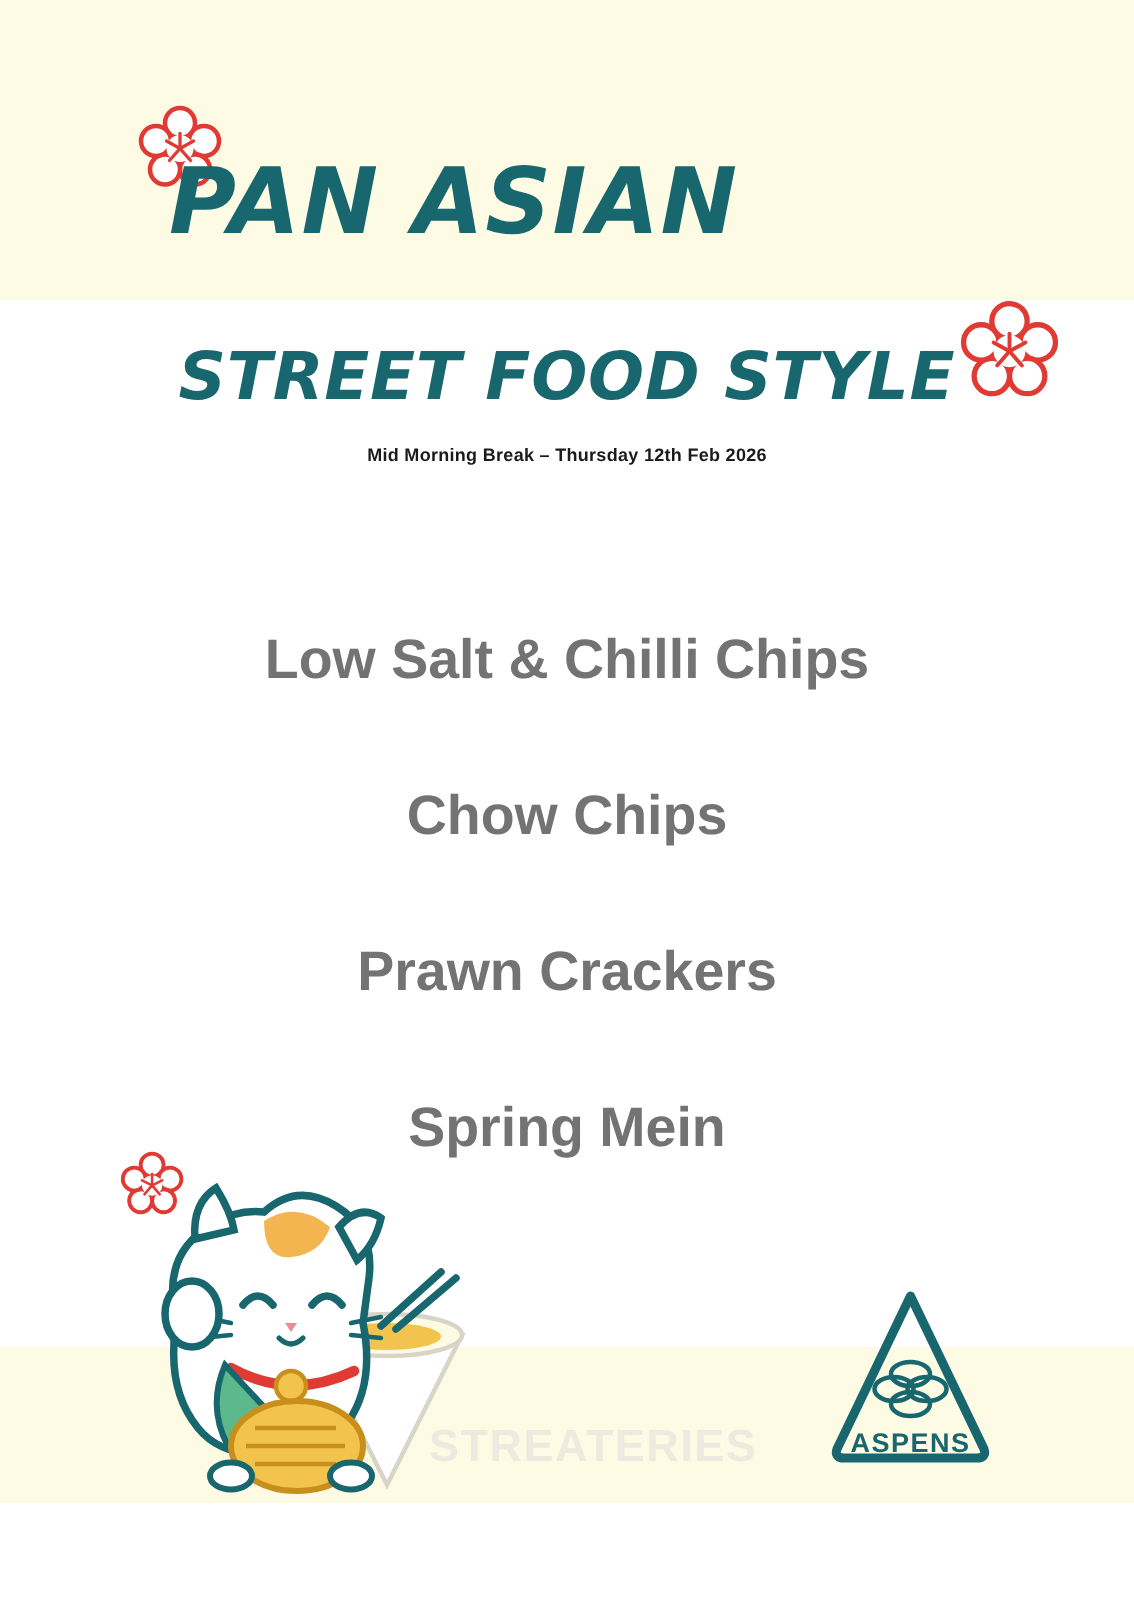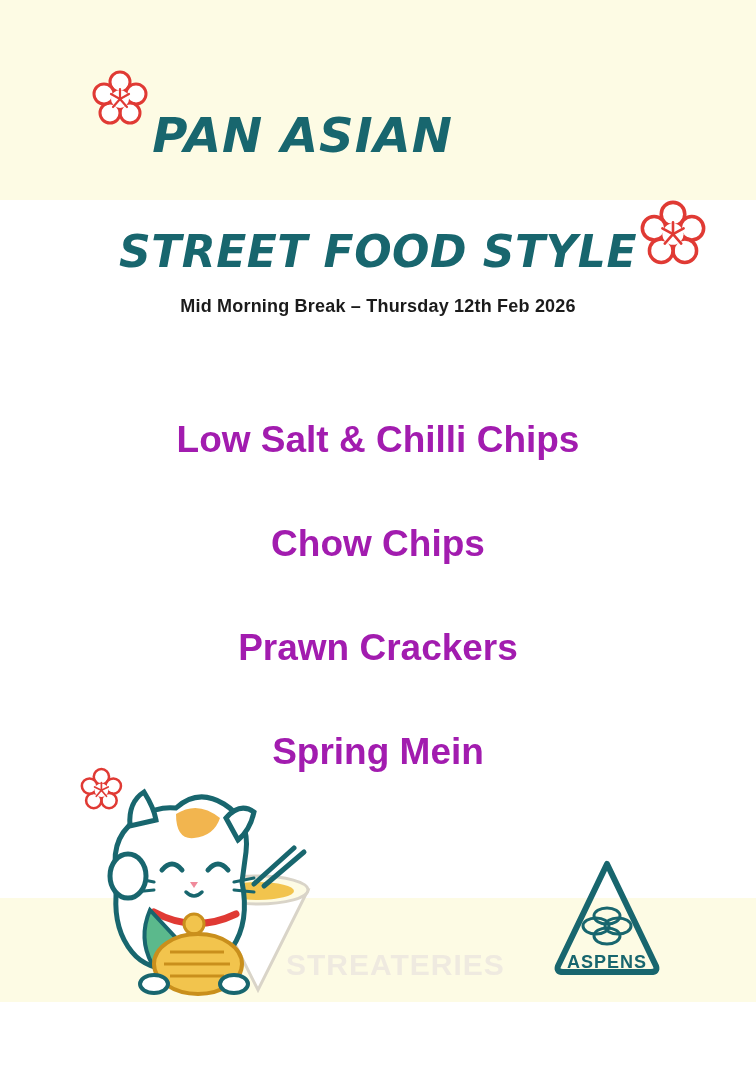--- a/index.html
+++ b/index.html
@@ -41,21 +41,21 @@
     height: 70px;
     background: #ffffff;
   }
 
   .title-main {
     position: absolute;
     top: 104px;
     left: 0;
     width: 605px;
     text-align: center;
-    font-size: 48px;
+    font-size: 61px;
     line-height: 62px;
     font-weight: bold;
     font-style: italic;
     letter-spacing: 1px;
     color: #18666e;
     font-family: "DejaVu Sans", sans-serif;
   }
 
   .title-sub {
     position: absolute;
@@ -72,21 +72,21 @@
     font-family: "DejaVu Sans", sans-serif;
     margin-top: 20px;
   }
 
   .date-line {
     position: absolute;
     top: 296px;
     left: 0;
     width: 756px;
     text-align: center;
-    font-size: 18px;
+    font-size: 12px;
     font-weight: bold;
     color: #1b1b1b;
     letter-spacing: 0.2px;
   }
 
   
   .blossom {
     position: absolute;
   }
 
@@ -96,21 +96,21 @@
     top: 420px;
     left: 0;
     width: 756px;
   }
   .menu-item {
     width: 756px;
     text-align: center;
     font-size: 37px;
     line-height: 40px;
     font-weight: bold;
-    color: #a21caf;
+    color: #737373;
     margin-bottom: 64px;
     font-family: "Liberation Sans", sans-serif;
   }
 
   
   .watermark {
     position: absolute;
     left: 286px;
     top: 948px;
     font-size: 30px;

